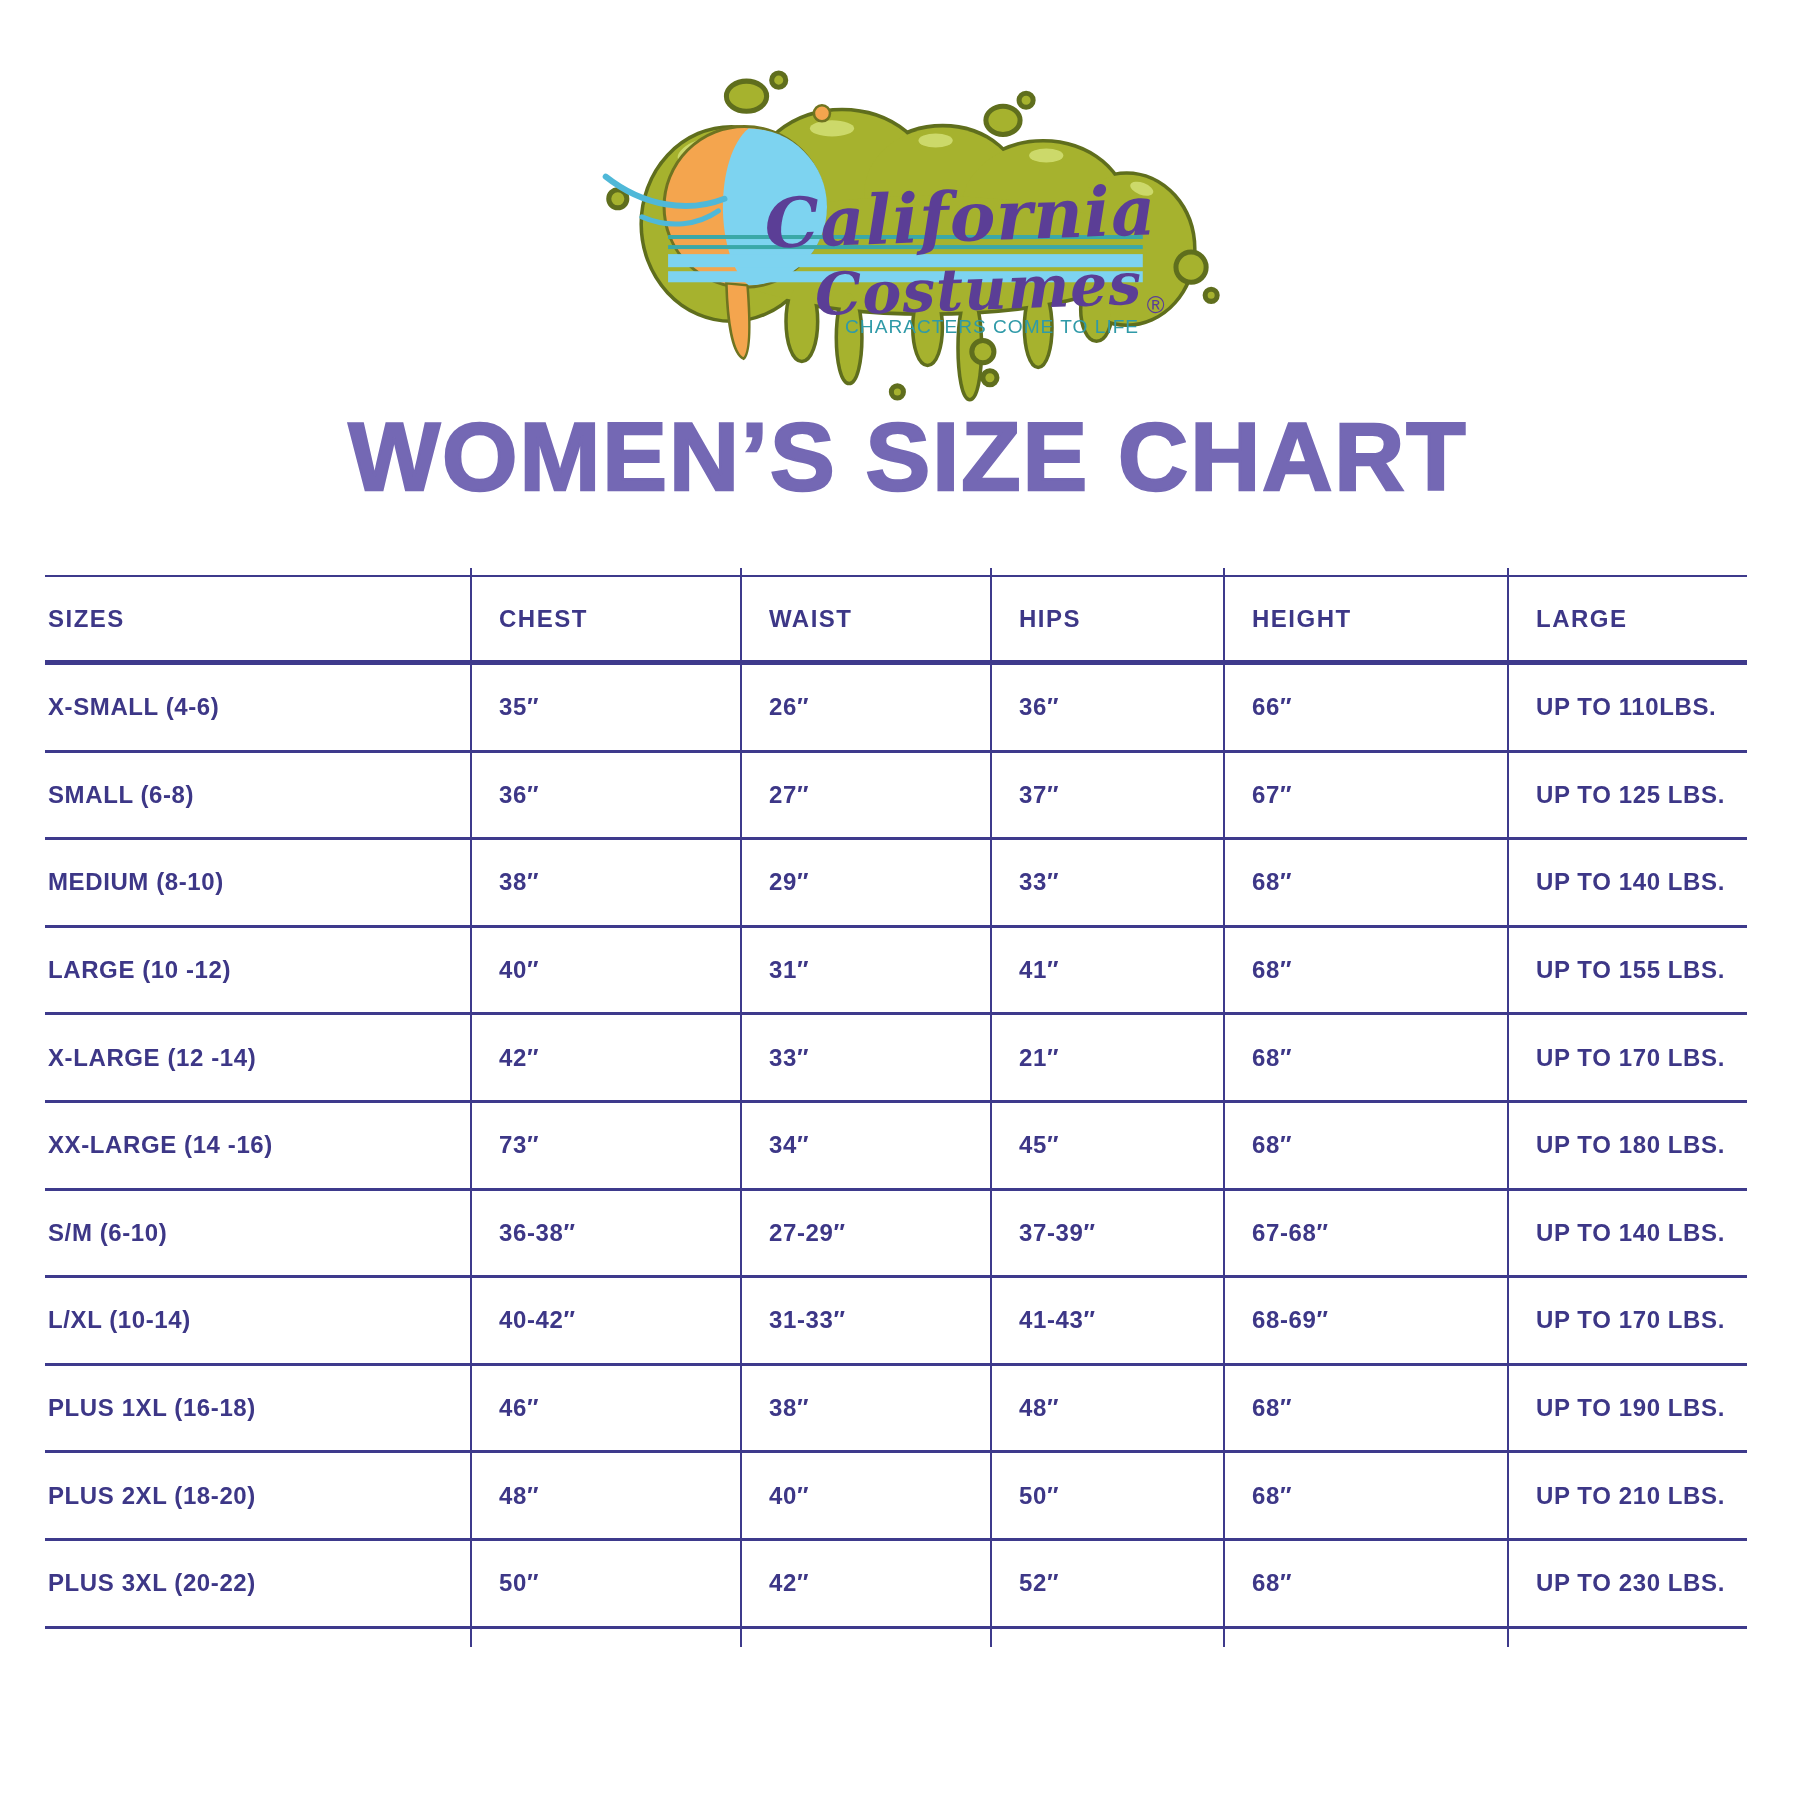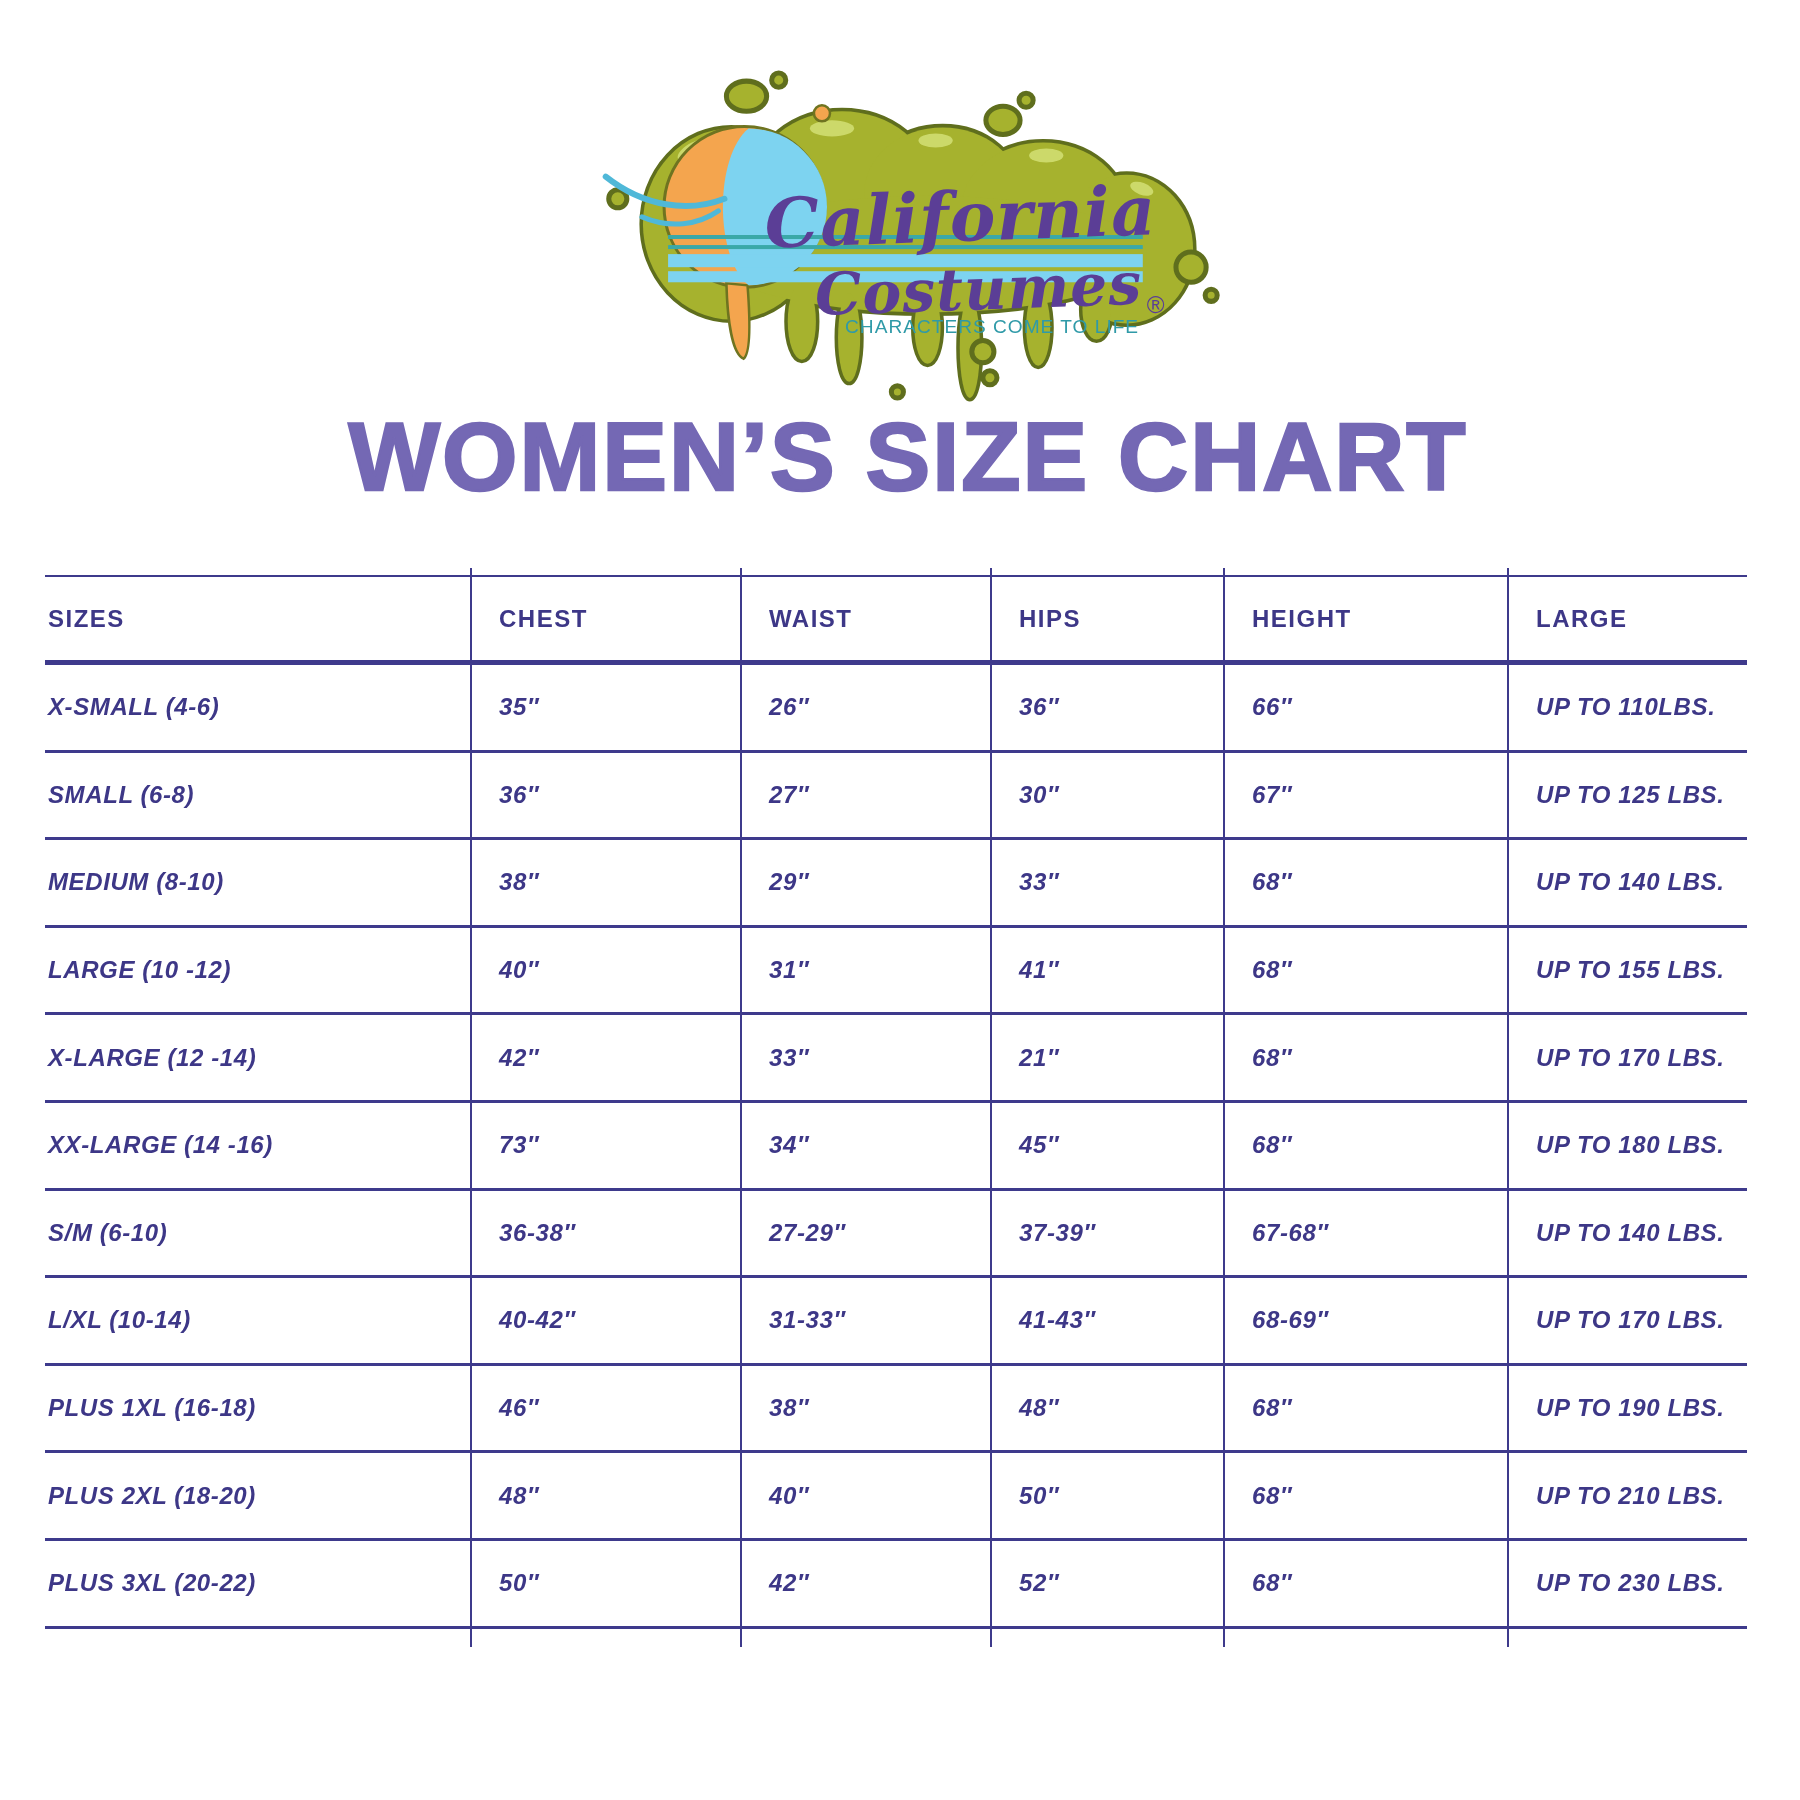--- a/index.html
+++ b/index.html
@@ -29,21 +29,20 @@
     display:grid;
     grid-template-columns:426px 270px 250px 233px 284px 239px;
   }
   .thead{
     height:83px;
     border-bottom:5px solid var(--border-color,#3e3a8c);
   }
   .row{
     height:84.6px;
     border-bottom:3px solid var(--border-color,#3e3a8c);
-    font-style:italic;
   }
   .cell{
     display:flex;align-items:center;
     padding-left:28px;box-sizing:border-box;
     font-size:24px;font-weight:bold;letter-spacing:0.6px;
     color:var(--text-color,#3d3787);
     white-space:nowrap;overflow:hidden;
   }
   .cell.first{padding-left:3px;}
   .thead .cell{letter-spacing:1.5px;}
@@ -147,21 +146,21 @@
           <div class="cell">35″</div>
           <div class="cell">26″</div>
           <div class="cell">36″</div>
           <div class="cell">66″</div>
           <div class="cell">UP TO 110LBS.</div>
         </div>
         <div class="row">
           <div class="cell first">SMALL (6-8)</div>
           <div class="cell">36″</div>
           <div class="cell">27″</div>
-          <div class="cell">30″</div>
+          <div class="cell">37″</div>
           <div class="cell">67″</div>
           <div class="cell">UP TO 125 LBS.</div>
         </div>
         <div class="row">
           <div class="cell first">MEDIUM (8-10)</div>
           <div class="cell">38″</div>
           <div class="cell">29″</div>
           <div class="cell">33″</div>
           <div class="cell">68″</div>
           <div class="cell">UP TO 140 LBS.</div>

